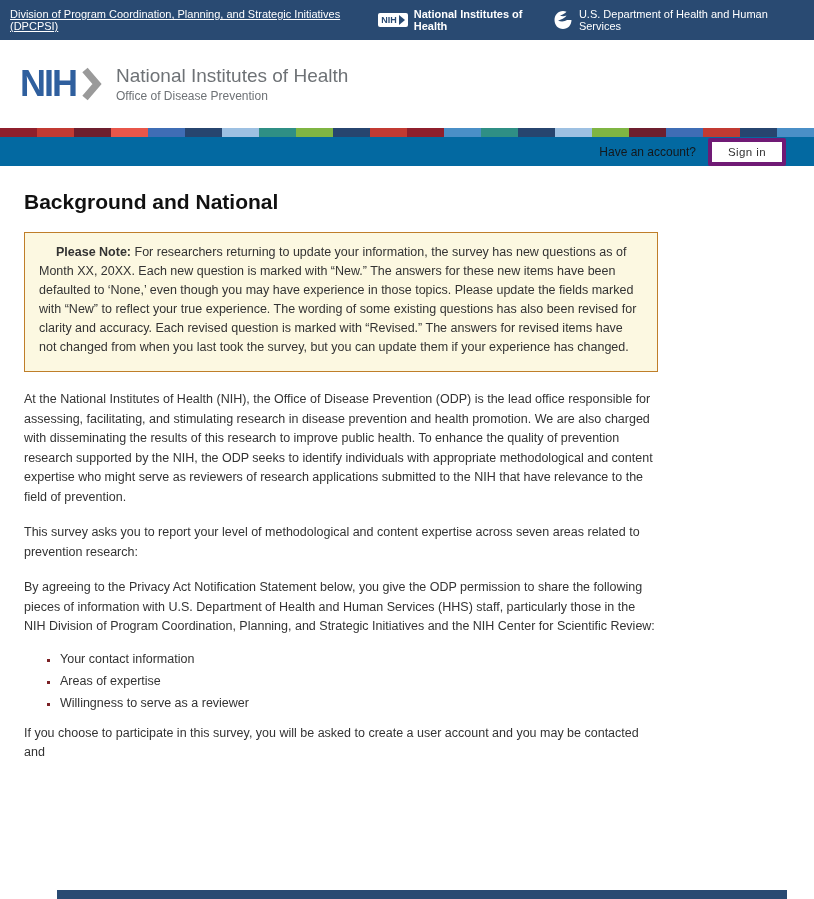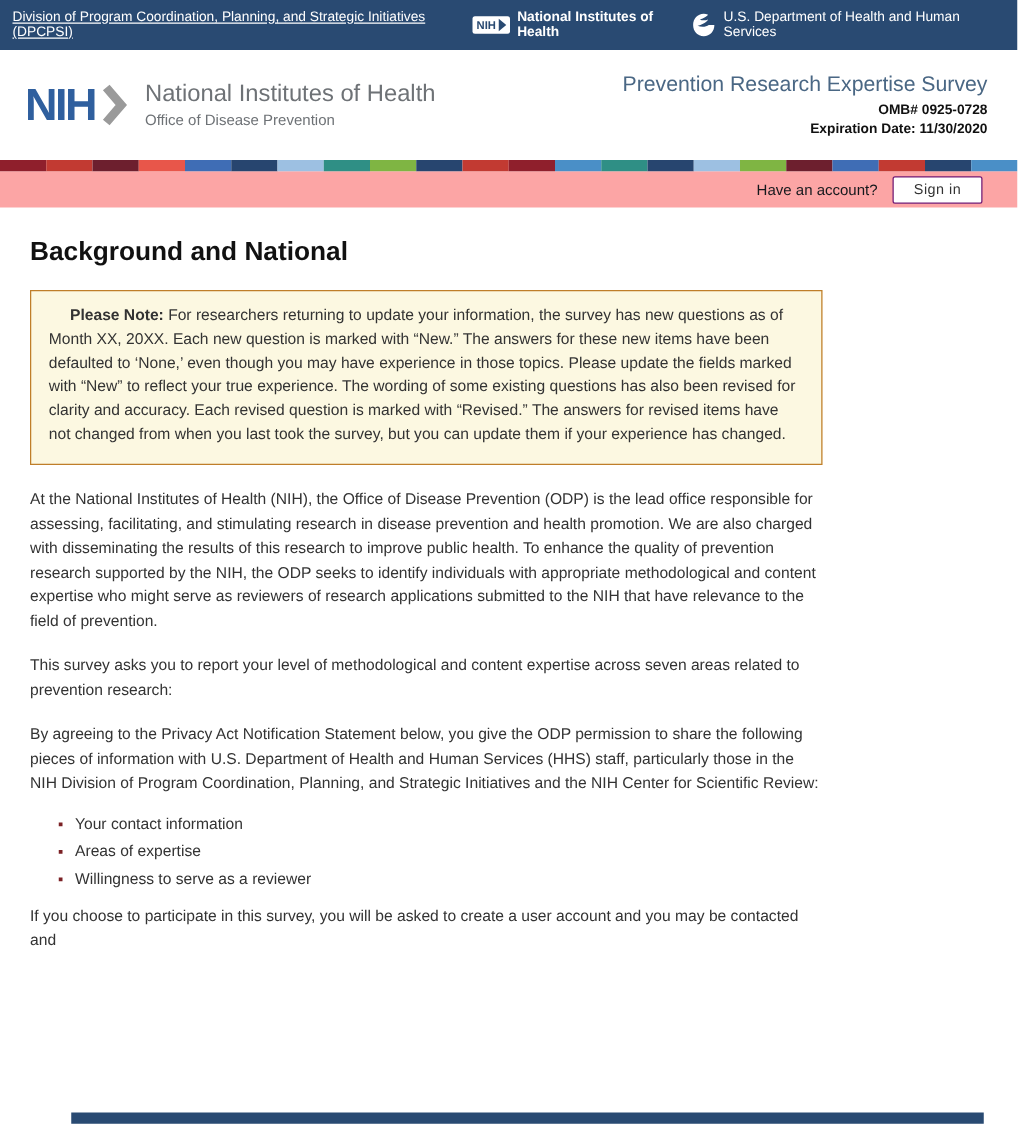--- a/index.html
+++ b/index.html
@@ -28,24 +28,24 @@
   .nih-logo-sub { font-size: 12px; margin-top: 2px; }
   .header-right { text-align: right; }
   .survey-title { color: #4a6784; font-size: 17px; margin-bottom: 3px; }
   .omb-line { color: #111; font-size: 11px; font-weight: bold; line-height: 1.3; }
 
   
   .stripe { height: 9px; width: 100%; display: flex; }
   .stripe div { height: 100%; }
 
   
-  .account-bar { height: 29px; background: #fca5a5; display: flex; align-items: center;
+  .account-bar { height: 29px; background: #0369a1; display: flex; align-items: center;
     justify-content: flex-end; padding-right: 28px; gap: 12px; }
   .account-prompt { color: #14181c; font-size: 12px; }
-  .signin-btn { background: #fff; border: 1px solid #701a75; border-radius: 2px;
+  .signin-btn { background: #fff; border: 4px solid #701a75; border-radius: 2px;
     font-size: 11.5px; letter-spacing: 0.4px; color: #333; padding: 4px 16px; cursor: pointer;
     font-family: "Liberation Sans", sans-serif; }
 
   
   .content { padding: 24px 0 0 24px; width: 660px; color: #333; }
   .page-title { font-size: 21px; font-weight: bold; color: #111; margin-bottom: 18px; }
   .note-box { width: 634px; background: #fcf8e1; border: 1px solid #bf7e29;
     padding: 10px 14px 14px 14px; font-size: 12.5px; line-height: 19px; color: #333;
     margin-bottom: 18px; }
   .note-label { font-weight: bold; margin-left: 17px; }
@@ -83,25 +83,20 @@
 <div class="header">
   <div class="nih-logo">
     <span class="nih-acronym">NIH</span>
     <svg width="20" height="36" viewBox="0 0 20 36">
       <polyline points="3,4 15,18 3,32" stroke="#9a9a9a" stroke-width="7" fill="none"></polyline>
     </svg>
     <div class="nih-logo-text">
       <div class="nih-logo-title">National Institutes of Health</div>
       <div class="nih-logo-sub">Office of Disease Prevention</div>
     </div>
-  </div>
-  <div class="header-right">
-    <div class="survey-title">Prevention Research Expertise Survey</div>
-    <div class="omb-line">OMB# 0925-0728</div>
-    <div class="omb-line">Expiration Date: 11/30/2020</div>
   </div>
 </div>
 
 <div class="stripe">
     <div style="background: rgb(143, 31, 44); flex: 1 1 0%;"></div>
     <div style="background: rgb(194, 58, 50); flex: 1 1 0%;"></div>
     <div style="background: rgb(109, 31, 46); flex: 1 1 0%;"></div>
     <div style="background: rgb(232, 86, 74); flex: 1 1 0%;"></div>
     <div style="background: rgb(63, 109, 181); flex: 1 1 0%;"></div>
     <div style="background: rgb(39, 69, 111); flex: 1 1 0%;"></div>

